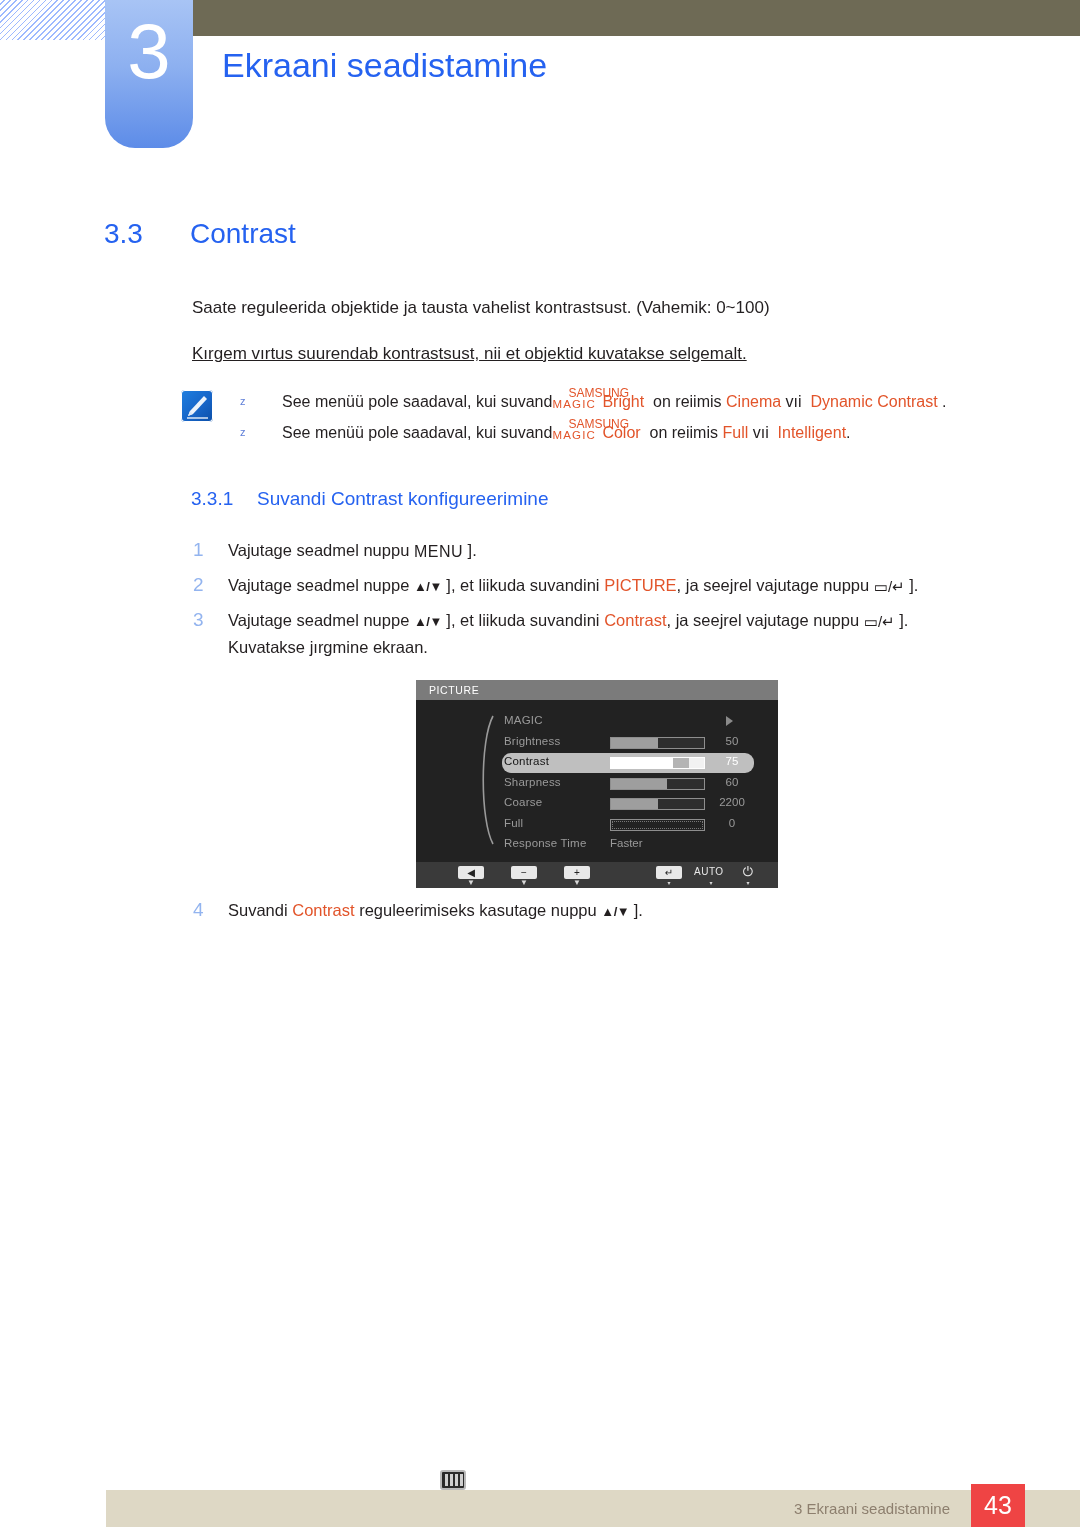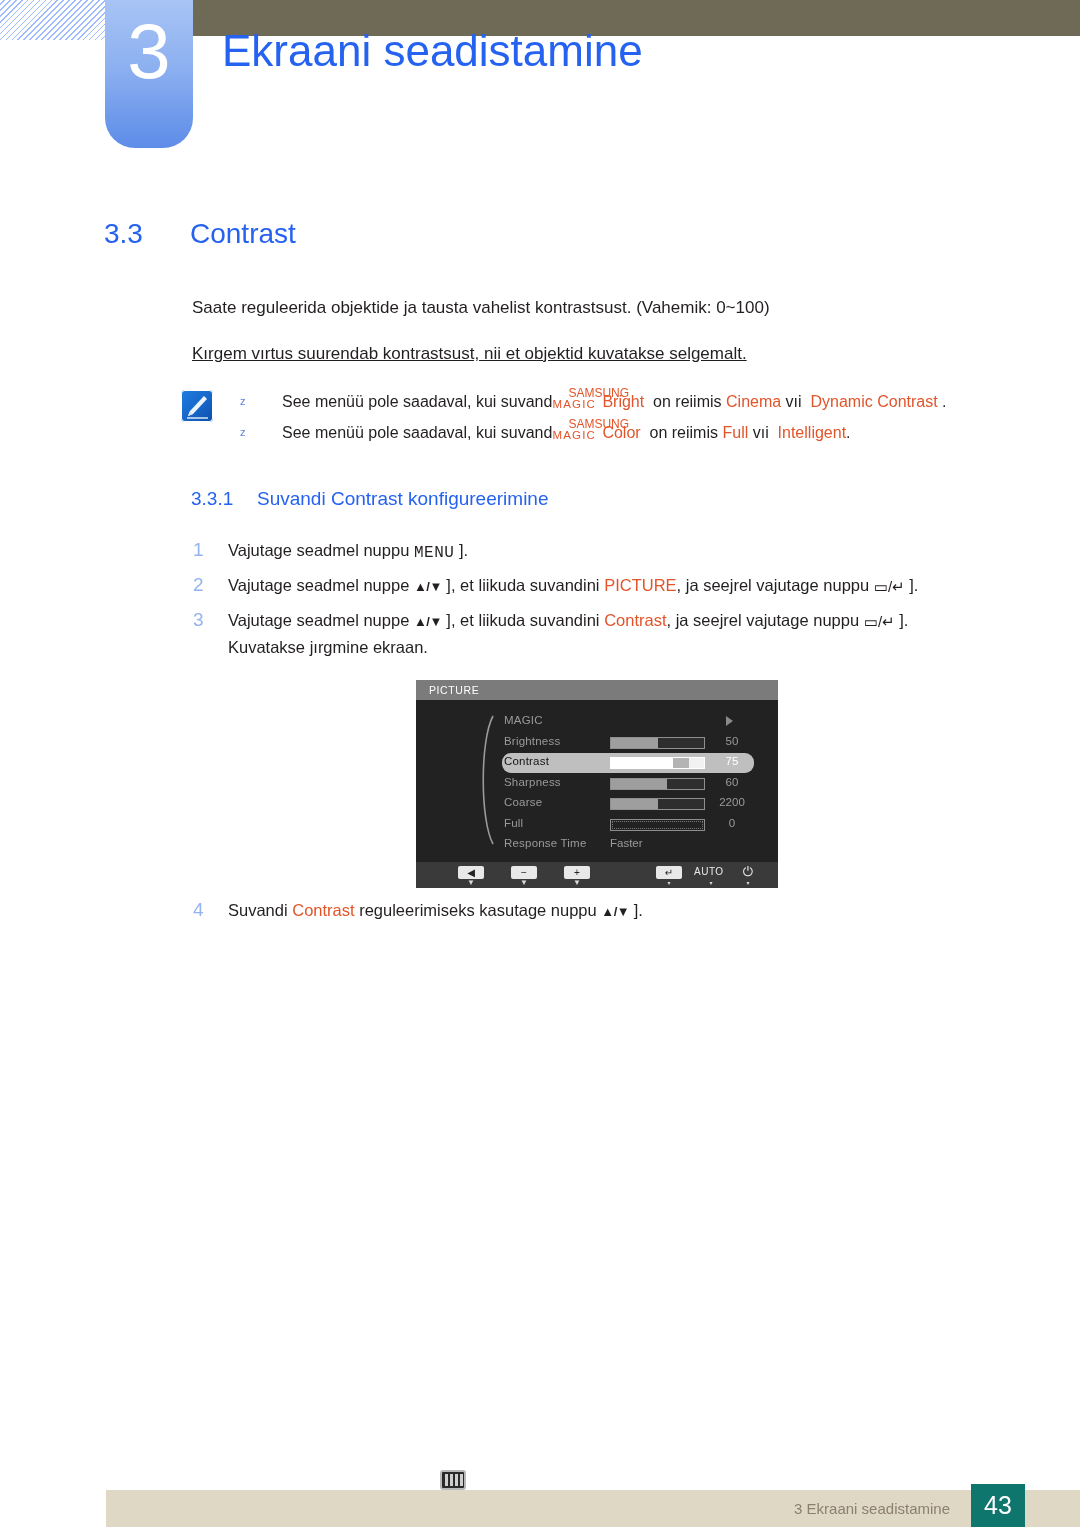--- a/index.html
+++ b/index.html
@@ -47,22 +47,22 @@
     width: 88px;
     text-align: center;
     font-size: 78px;
     line-height: 1;
     color: #ffffff;
     font-weight: 400;
     font-family: "Liberation Sans", sans-serif;
   }
   .chapter-title {
     position: absolute;
-    left: 222px; top: 26px;
-    font-size: 44px;
+    left: 222px; top: 46px;
+    font-size: 34px;
     color: #2562f0;
     letter-spacing: 0px;
     white-space: nowrap;
   }
 
   
   .sec-num {
     position: absolute;
     left: 104px; top: 218px;
     font-size: 28px;
@@ -172,21 +172,20 @@
   .s3t2 { position:absolute; left:228px; top: 638px; font-size:16.5px; white-space:nowrap;}
   .s4n { top: 899px; } .s4t { top: 901px; }
 
   
   .key {
     display: inline-block;
     font-size: 15px;
     font-weight: bold;
     letter-spacing: 0px;
     vertical-align: -1px;
-    font-family: Liberation Mono, monospace;
   }
   .key-menu { font-size: 16px; font-weight: normal; letter-spacing: .5px;}
   .updown {
     display:inline-block;
     font-size: 13px;
     font-weight: bold;
     vertical-align: 0px;
     letter-spacing: -0.5px;
   }
   .enterkey {
@@ -380,21 +379,21 @@
     position: absolute;
     right: 130px; top: 1500px;
     font-size: 15px;
     color: #8d7f6e;
     white-space: nowrap;
   }
   .footer-page {
     position: absolute;
     left: 971px; top: 1484px;
     width: 54px; height: 43px;
-    background: #0f766e;
+    background: #ef4444;
     color: #ffffff;
     font-size: 25px;
     text-align: center;
     line-height: 43px;
   }
 </style>
 </head>
 <body>
 
 <div class="hatch"></div>

